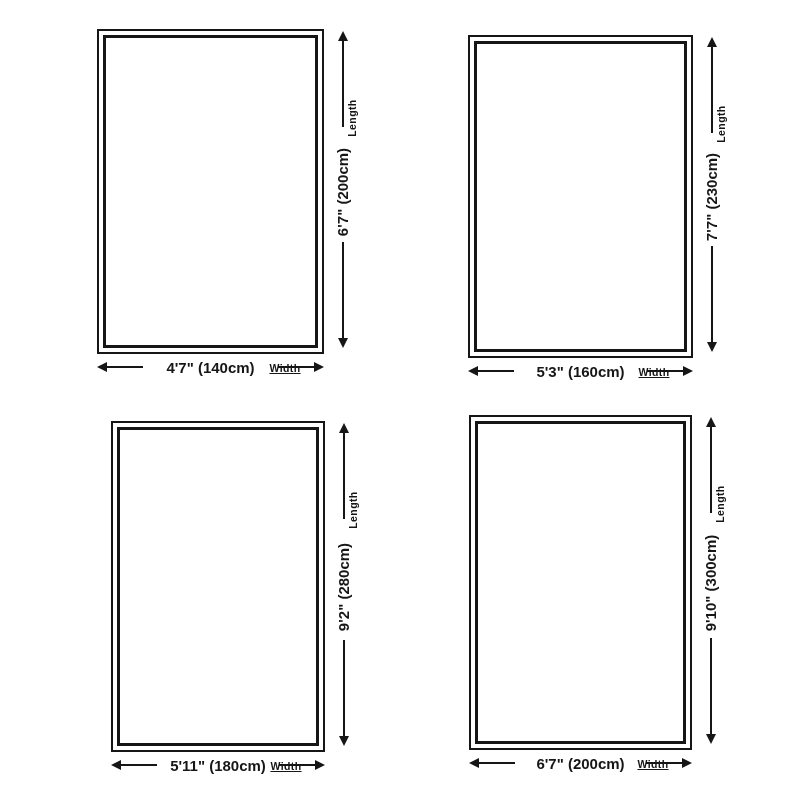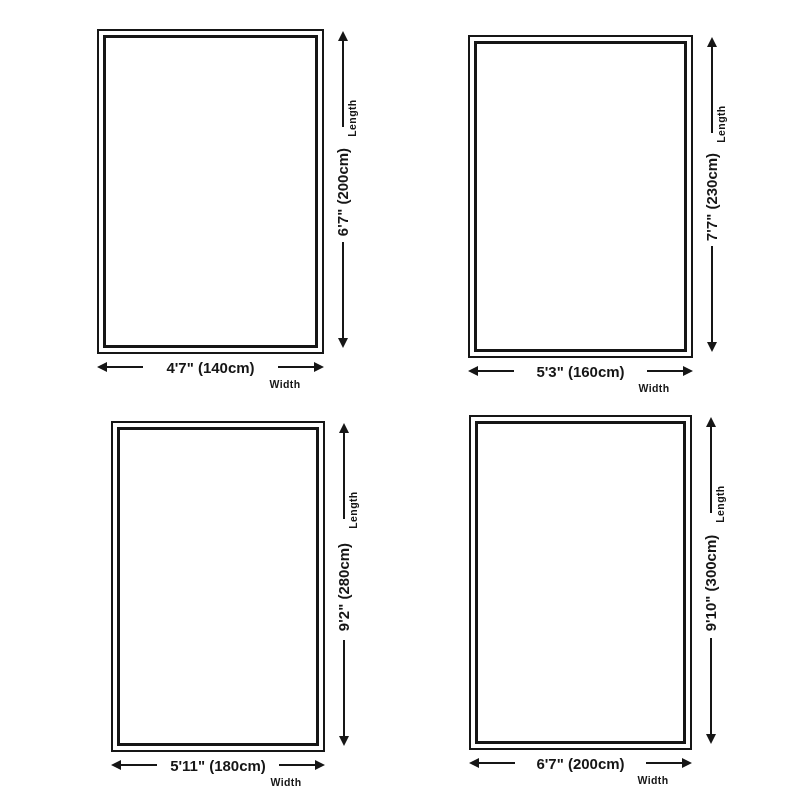--- a/index.html
+++ b/index.html
@@ -87,24 +87,25 @@
   .h-seg .head { position: absolute; top: 1px; width: 0; height: 0; }
   .h-left .head { left: 0; border-top: 5px solid transparent; border-bottom: 5px solid transparent; border-right: 10px solid var(--ink); }
   .h-right .head { right: 0; border-top: 5px solid transparent; border-bottom: 5px solid transparent; border-left: 10px solid var(--ink); }
   .h-text {
     position: absolute; left: 50%; top: 6px;
     transform: translate(-50%, -50%);
     font-size: 15px; font-weight: 700; color: var(--ink);
     white-space: nowrap;
   }
   .w-label {
-    position: absolute; left: calc(100% - 39px); top: 17px;
+    position: absolute; left: calc(100% - 39px); top: 1px;
     transform: translateX(-50%);
     font-size: 10.5px; font-weight: 700; letter-spacing: 0.4px; color: var(--ink);
     white-space: nowrap;
+    text-decoration: underline;
   }
 </style>
 </head>
 <body>
 
 <div class="canvas">
 
   <div class="panel p1">
     <div class="rug">
       <div class="rug-inner"></div>

